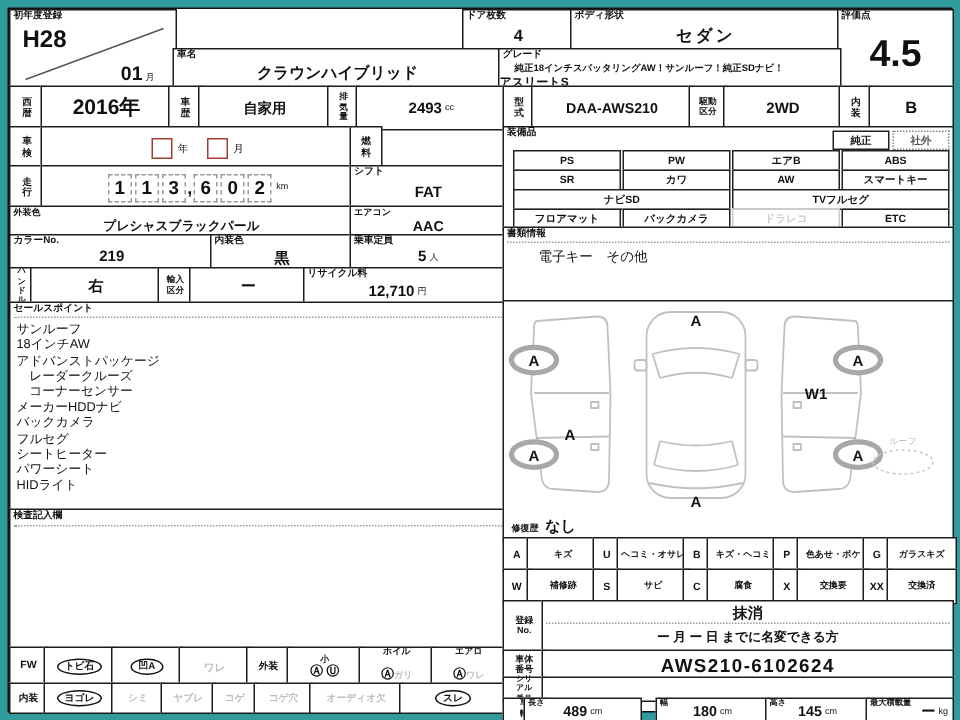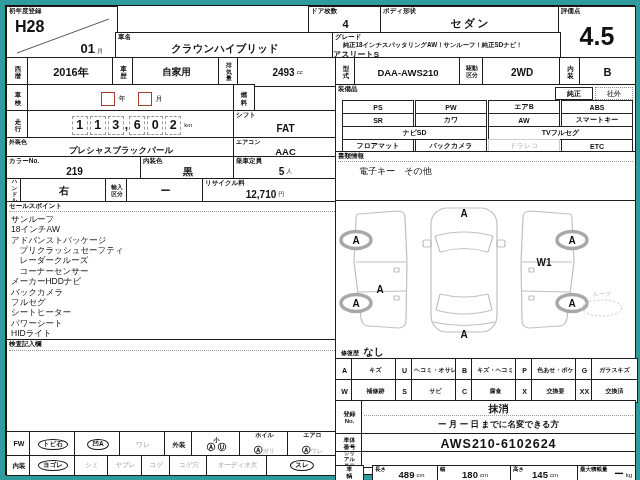--- a/index.html
+++ b/index.html
@@ -57,21 +57,21 @@
   <div class="c" style="left:326px;top:26px;width:227px;height:26px">
     <span class="lb">グレード</span>
     <div style="position:absolute;left:10px;top:8px;font-size:6.3px;font-weight:bold;white-space:nowrap">純正18インチスパッタリングAW！サンルーフ！純正SDナビ！</div>
     <div style="position:absolute;left:0;right:0;top:16px;text-align:left;font-size:8px;font-weight:bold">アスリートS</div>
   </div>
 
   <div class="c stk" style="left:0;top:51px;width:22px;height:28px">
         <span style="width:8px">西暦</span>
       </div>
   <div class="c" style="left:21px;top:51px;width:86px;height:28px">
-        <div class="v" style="font-size:11px">2016年</div>
+        <div class="v" style="font-size:14px">2016年</div>
       </div>
   <div class="c stk" style="left:106px;top:51px;width:21px;height:28px">
         <span style="width:8px">車歴</span>
       </div>
   <div class="c" style="left:126px;top:51px;width:87px;height:28px">
         <div class="v" style="font-size:9.5px">自家用</div>
       </div>
   <div class="c stk" style="left:212px;top:51px;width:20px;height:28px">
         <span style="width:7px;font-size:5.8px">排気量</span>
       </div>
@@ -180,21 +180,20 @@
         </div>
   </div>
 
   <div class="c" style="left:0;top:195px;width:330px;height:139px">
     <span class="lb">セールスポイント</span>
     <div class="dot" style="top:9px"></div>
     <div style="position:absolute;left:4px;top:12px;right:2px">
       <div class="sp">サンルーフ</div>
       <div class="sp">18インチAW</div>
       <div class="sp">アドバンストパッケージ</div>
-      <div class="sp">　プリクラッシュセーフティ</div>
       <div class="sp">　レーダークルーズ</div>
       <div class="sp">　コーナーセンサー</div>
       <div class="sp">メーカーHDDナビ</div>
       <div class="sp">バックカメラ</div>
       <div class="sp">フルセグ</div>
       <div class="sp">シートヒーター</div>
       <div class="sp">パワーシート</div>
       <div class="sp">HIDライト</div>
     </div>
   </div>
@@ -375,21 +374,21 @@
   <div class="c" style="left:355px;top:427px;width:273px;height:19px">
         <div class="v" style="font-size:12.5px;letter-spacing:1px">AWS210-6102624</div>
       </div>
   <div class="c stk" style="left:329px;top:445px;width:27px;height:15px">
         <span style="width:13px;font-size:5.3px">シリアル番号</span>
       </div>
   <div class="c" style="left:355px;top:445px;width:273px;height:15px"></div>
   <div class="c stk" style="left:329px;top:459px;width:27px;height:14px">
         <span style="width:8px;font-size:5.8px">車輌</span>
       </div>
-  <div class="c" style="left:366px;top:459px;width:77px;height:14px">
+  <div class="c" style="left:343px;top:459px;width:77px;height:14px">
     <span class="lb" style="font-size:5.5px">長さ</span>
     <div class="v" style="padding-top:3px;font-size:9.5px">
           <span>489</span>
           <span class="u">cm</span>
         </div>
   </div>
   <div class="c" style="left:431px;top:459px;width:74px;height:14px">
     <span class="lb" style="font-size:5.5px">幅</span>
     <div class="v" style="padding-top:3px;font-size:9.5px">
           <span>180</span>

